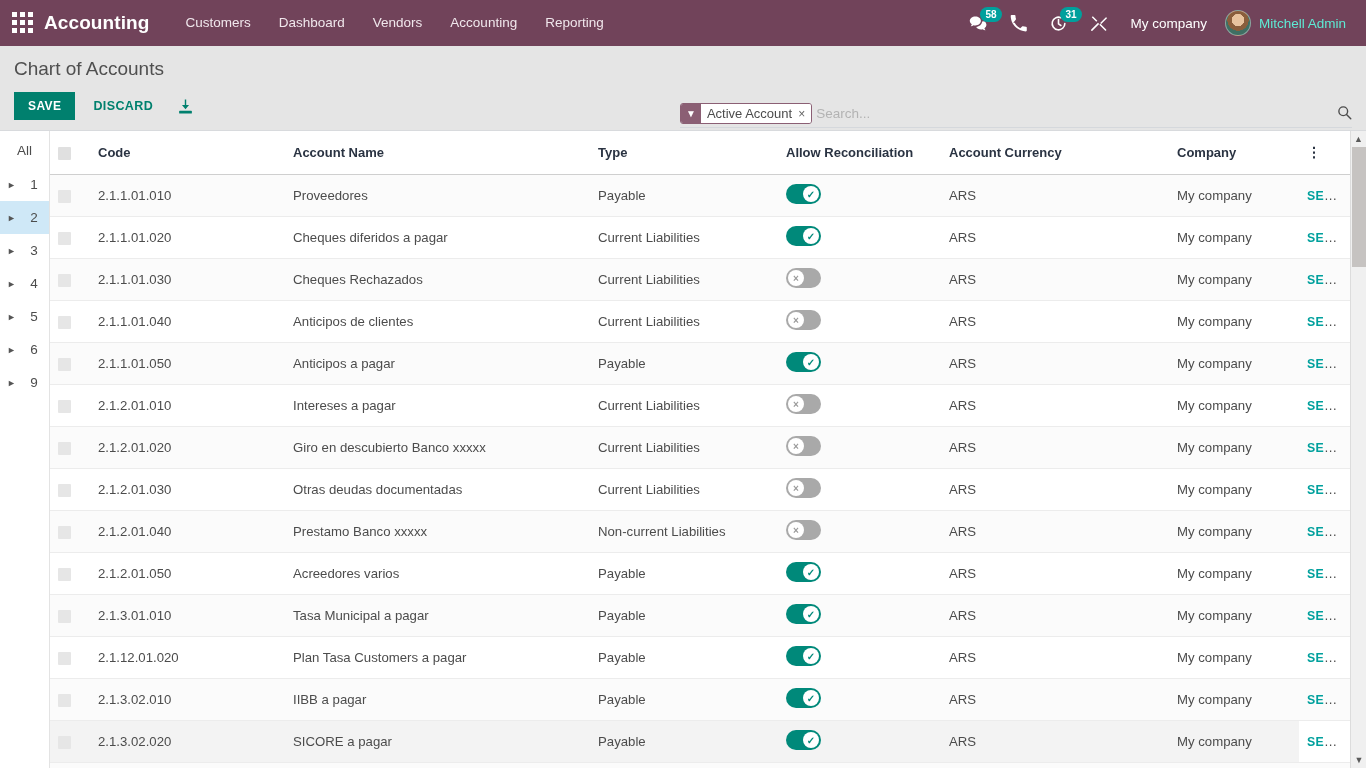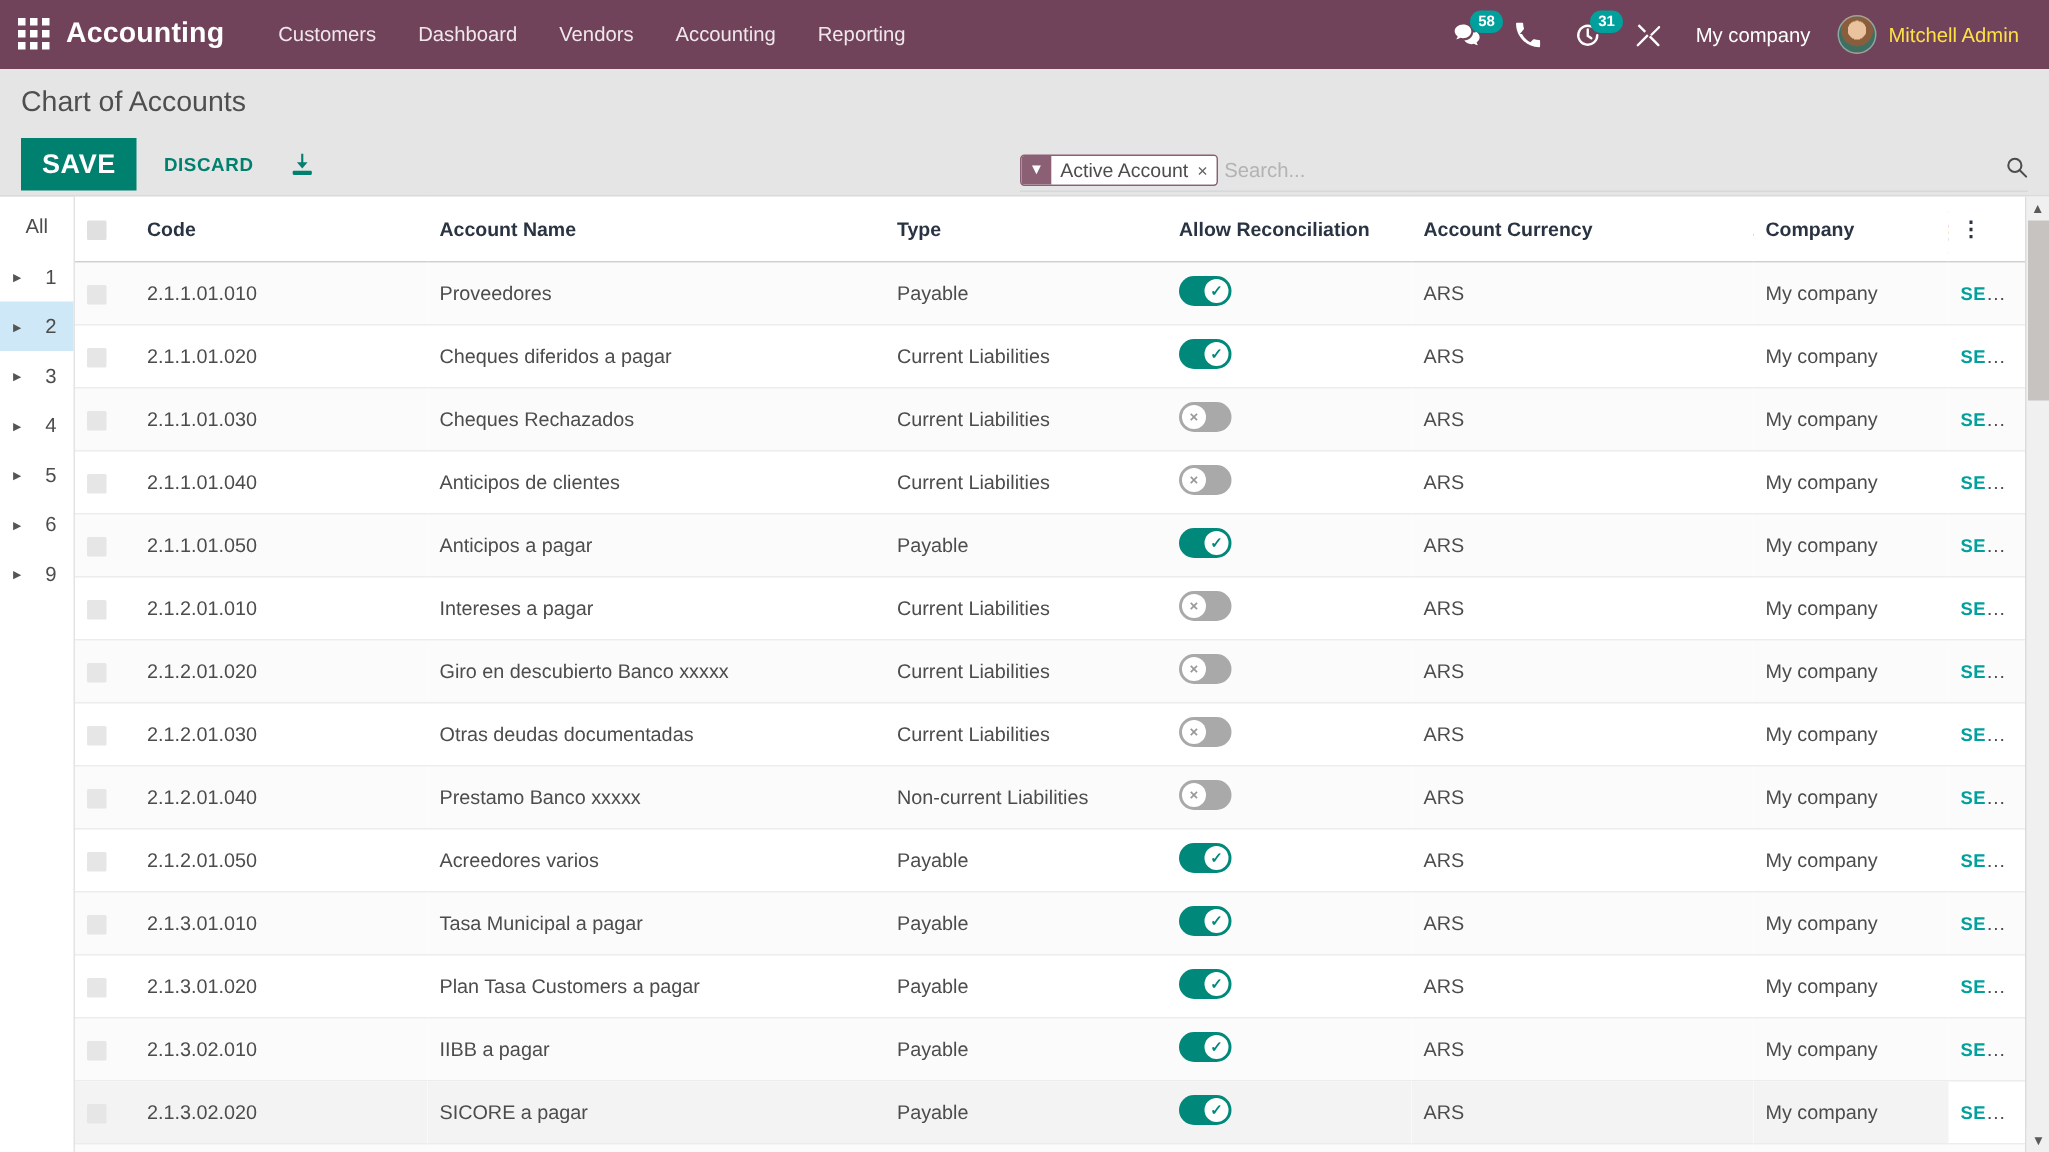--- a/index.html
+++ b/index.html
@@ -58,39 +58,39 @@
     line-height: 13px; min-width: 18px; text-align: left;
   }
   .company-name { padding: 0 12px; font-size: 13.5px; color: #fff; cursor: pointer; }
   .user-block { display:flex; align-items:center; padding: 0 10px 0 6px; cursor:pointer; }
   .avatar {
     width: 26px; height: 26px; border-radius: 50%;
     background: radial-gradient(circle at 50% 38%, #e8c39e 0 32%, #8a5e3c 33% 55%, #3f6f63 56% 100%);
     margin-right: 8px; overflow:hidden; position:relative;
     border: 1px solid rgba(255,255,255,.4);
   }
-  .user-name { font-size: 13.5px; color: #fde047; }
+  .user-name { font-size: 13.5px; color: #5eead4; }
 
   
   .cp {
     background: #e5e5e5;
     border-bottom: 1px solid #d8dadd;
     height: 85px; position: relative;
   }
   .cp-title {
     position: absolute; left: 14px; top: 12px;
     font-size: 19px; color: #4f4f4f; font-weight: normal;
   }
   .cp-buttons {
     position: absolute; left: 14px; top: 46px;
     display: flex; align-items: center;
   }
   .btn-save {
     background: #00806e; color: #fff;
-    font-size: 18px; font-weight: bold; letter-spacing: .4px;
+    font-size: 12px; font-weight: bold; letter-spacing: .4px;
     padding: 7px 14px; border: none; cursor: pointer;
   }
   .btn-discard {
     color: #00806e; background: transparent; border: none;
     font-size: 12.5px; font-weight: bold; letter-spacing: .4px;
     padding: 7px 12px; margin-left: 6px; cursor: pointer;
   }
   .icon-import { margin-left: 12px; cursor: pointer; display:flex; align-items:center; }
 
   
@@ -520,21 +520,21 @@
             <td>2.1.3.01.010</td>
             <td><span class="">Tasa Municipal a pagar</span></td>
             <td>Payable</td>
             <td><span class="toggle on"><span class="knob">✓</span></span></td>
             <td>ARS</td>
             <td>My company</td>
             <td class="setup-cell"><span class="setup-link">SETUP</span></td>
           </tr>
           <tr>
             <td><span class="cb"></span></td>
-            <td>2.1.3.01.020</td>
+            <td>2.1.12.01.020</td>
             <td><span class="">Plan Tasa Customers a pagar</span></td>
             <td>Payable</td>
             <td><span class="toggle on"><span class="knob">✓</span></span></td>
             <td>ARS</td>
             <td>My company</td>
             <td class="setup-cell"><span class="setup-link">SETUP</span></td>
           </tr>
           <tr>
             <td><span class="cb"></span></td>
             <td>2.1.3.02.010</td>

